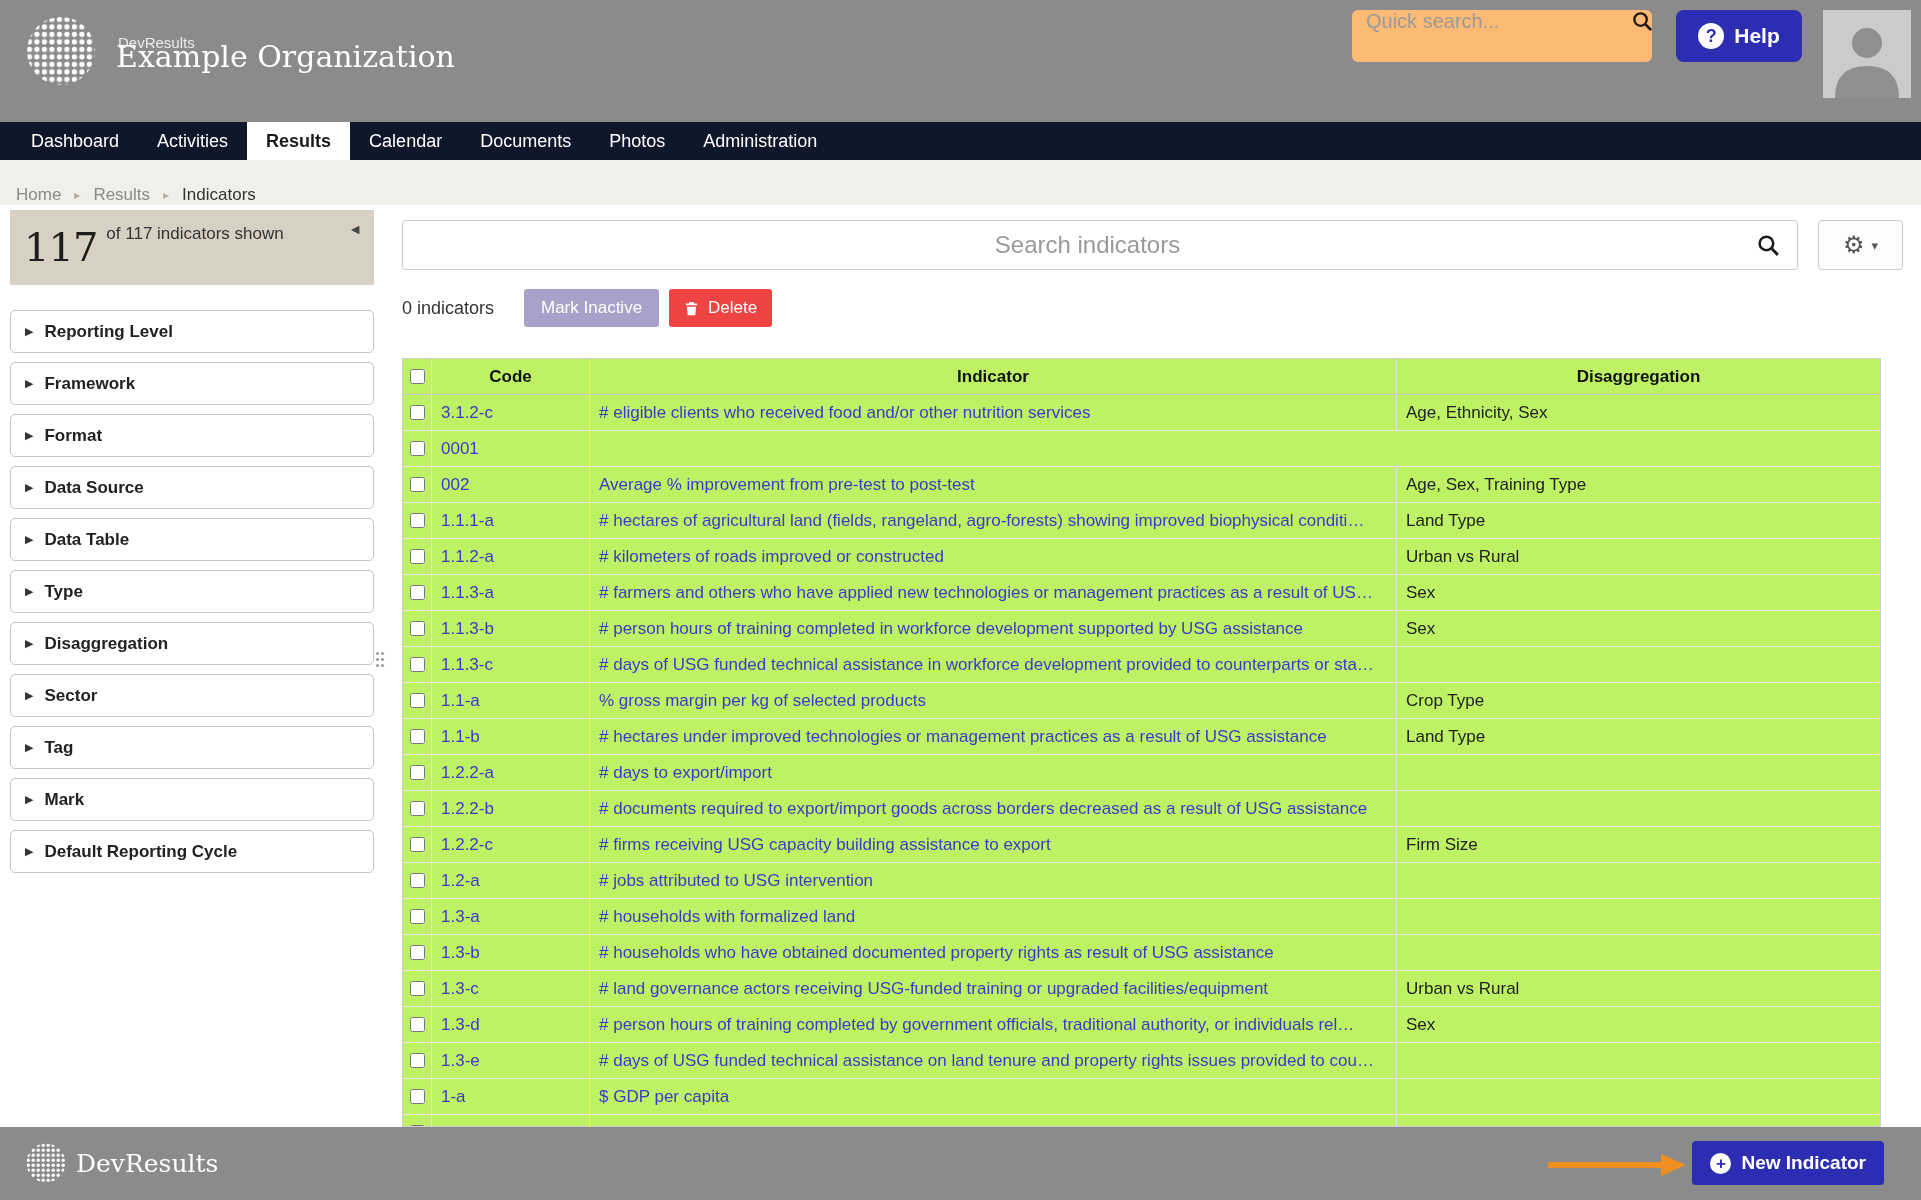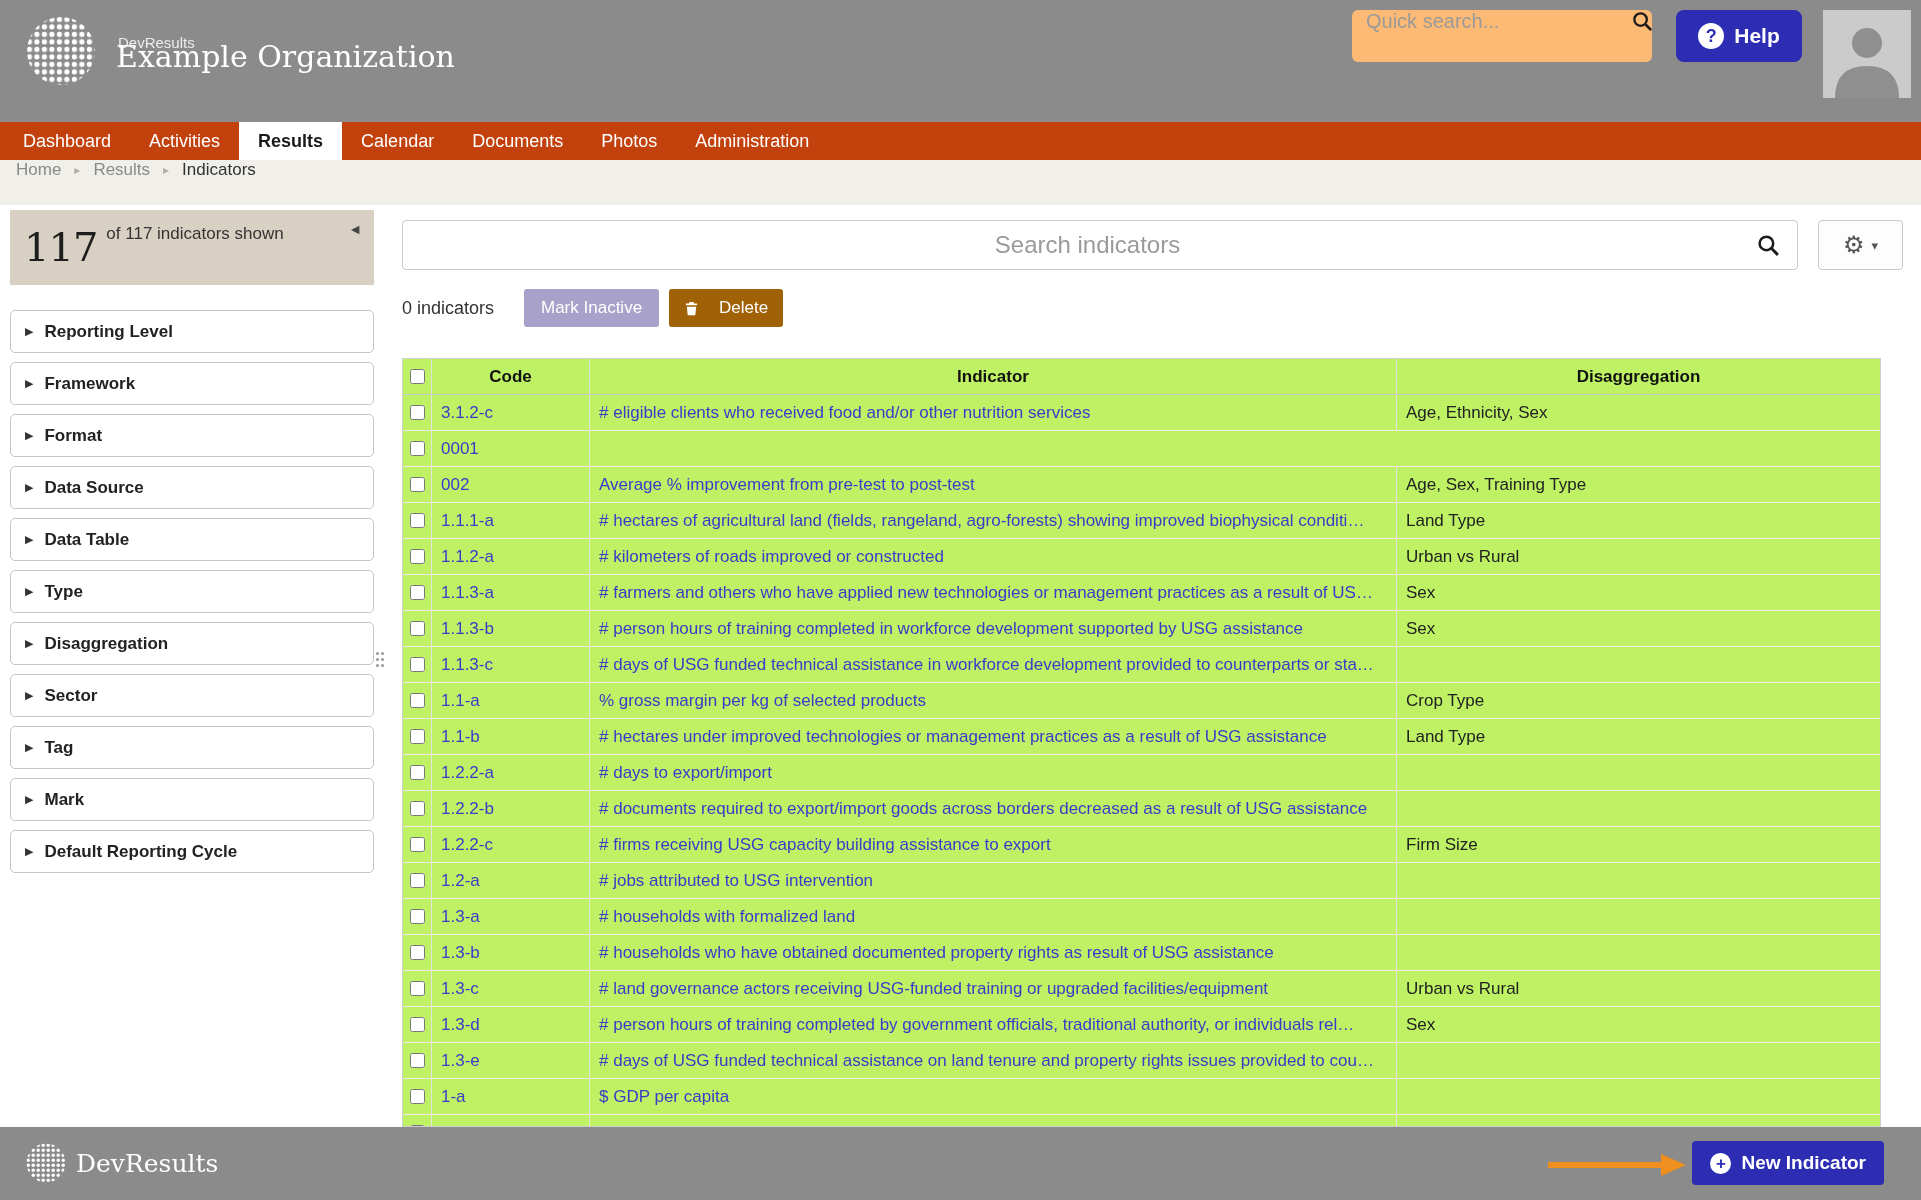--- a/index.html
+++ b/index.html
@@ -20,26 +20,26 @@
   .org-name { position:absolute; left:116px; top:39px; color:#ffffff; font-size:30px; font-family:"DejaVu Serif", serif; }
   .quick-search { position:absolute; left:1352px; top:10px; width:300px; height:52px; background:#fdba74; border-radius:6px; display:flex; align-items:flex-start; padding:0 14px; }
   .quick-search input { flex:1; border:none; outline:none; font-size:20px; color:#444; background:transparent; font-family:"Liberation Sans", sans-serif; }
   .quick-search input::placeholder { color:#9a9a9a; }
   .icon-btn { background:none; border:none; cursor:pointer; display:flex; align-items:center; }
   .help-btn { position:absolute; left:1676px; top:10px; width:126px; height:52px; background:#2d2db4; border:none; border-radius:8px; display:flex; align-items:center; justify-content:center; gap:10px; color:#fff; font-size:21px; font-weight:bold; cursor:pointer; font-family:"Liberation Sans", sans-serif; }
   .q-circle { width:26px; height:26px; border-radius:50%; background:#fff; color:#2d2db4; font-size:18px; font-weight:bold; display:inline-flex; align-items:center; justify-content:center; }
   .avatar { position:absolute; left:1823px; top:10px; width:88px; height:88px; cursor:pointer; }
 
   
-  .nav { position:absolute; top:122px; left:0; width:100%; height:38px; background:#c2410c; display:flex; padding-left:4px;align-items:center; }
+  .nav { position:absolute; top:122px; left:0; width:100%; height:38px; background:#0f172a; display:flex; padding-left:12px;align-items:center; }
   .tab { color:#fff; font-size:18px; line-height:38px; padding:0 19px; cursor:pointer; }
   .tab.active { background:#fff; color:#1a1a1a; font-weight:bold; }
 
   
-  .breadcrumb { position:absolute; top:160px; left:0; width:100%; height:45px; background:#f0efe9; display:flex; align-items:flex-start; padding-left:16px; font-size:17px; }
+  .breadcrumb { position:absolute; top:160px; left:0; width:100%; height:45px; background:#f0efe9; display:flex; align-items:flex-end; padding-left:16px; font-size:17px; }
   .crumb-item { display:flex; align-items:center; }
   .crumb { color:#8a8a8a; cursor:pointer; }
   .crumb-sep { margin:0 13px; color:#b5ada0; font-size:12px; }
   .crumb-item:last-child .crumb { font-weight:normal; color:#333; cursor:default; }
   .crumb-item:last-child .crumb-sep { display:none; }
 
   
   .sidebar { position:absolute; left:10px; top:210px; width:364px; }
   .count-box { height:75px; background:#d8d1c3; position:relative; padding:14px 14px 0 14px; margin-bottom:25px; display:flex; align-items:flex-start; gap:9px; }
   .count-num { font-family:"DejaVu Serif", serif; font-size:40px; line-height:46px; color:#1d1d1d; letter-spacing:-1px; }
@@ -57,21 +57,21 @@
   .indicator-search { width:1396px; height:50px; border:1px solid #c9c9c9; border-radius:4px; background:#fff; display:flex; align-items:center; padding:0 16px; }
   .indicator-search input { flex:1; border:none; outline:none; font-size:24px; color:#444; font-family:"Liberation Sans", sans-serif;text-align:center; }
   .indicator-search input::placeholder { color:#9a9a9a; }
   .gear-btn { position:absolute; right:0; top:0; width:85px; height:50px; border:1px solid #c9c9c9; border-radius:4px; background:#fdfdfd; display:flex; align-items:center; justify-content:center; gap:7px; cursor:pointer; }
   .gear-glyph { font-size:24px; color:#555; line-height:1; }
   .caret-down { font-size:13px; color:#555; }
 
   .toolbar { margin-top:19px; height:38px; display:flex; align-items:center; }
   .selection-count { font-size:18px; color:#333; width:122px; }
   .btn-mark { background:#a8a1c9; color:#fff; border:none; border-radius:3px; height:38px; padding:0 17px; font-size:17px; margin-right:10px; cursor:default; font-family:"Liberation Sans", sans-serif; }
-  .btn-delete { background:#a16207; color:#fff; border:none; border-radius:3px; height:38px; padding:8px 15px; font-size:17px; display:flex; align-items:center; gap:20px; cursor:default; font-family:"Liberation Sans", sans-serif; }
+  .btn-delete { background:#ef4444; color:#fff; border:none; border-radius:3px; height:38px; padding:8px 15px; font-size:17px; display:flex; align-items:center; gap:9px; cursor:default; font-family:"Liberation Sans", sans-serif; }
 
   
   .table-wrap { margin-top:31px; width:1479px; height:769px; overflow:hidden; border:1px solid #cfcfcf; background:#bef264; }
   .t-header, .t-row { display:grid; grid-template-columns:29px 158px 807px 1fr; }
   .t-header { height:36px; border-bottom:1px solid #c9c9c9; }
   .th { display:flex; align-items:center; justify-content:center; font-weight:bold; font-size:17px; color:#111; border-right:1px solid #dedede; }
   .th:last-child { border-right:none; }
   .t-row { height:36px; border-bottom:1px solid #f1e8e8; }
   .td { display:flex; align-items:center; border-right:1px solid #e3e3e3; overflow:hidden; }
   .td:last-child { border-right:none; }

